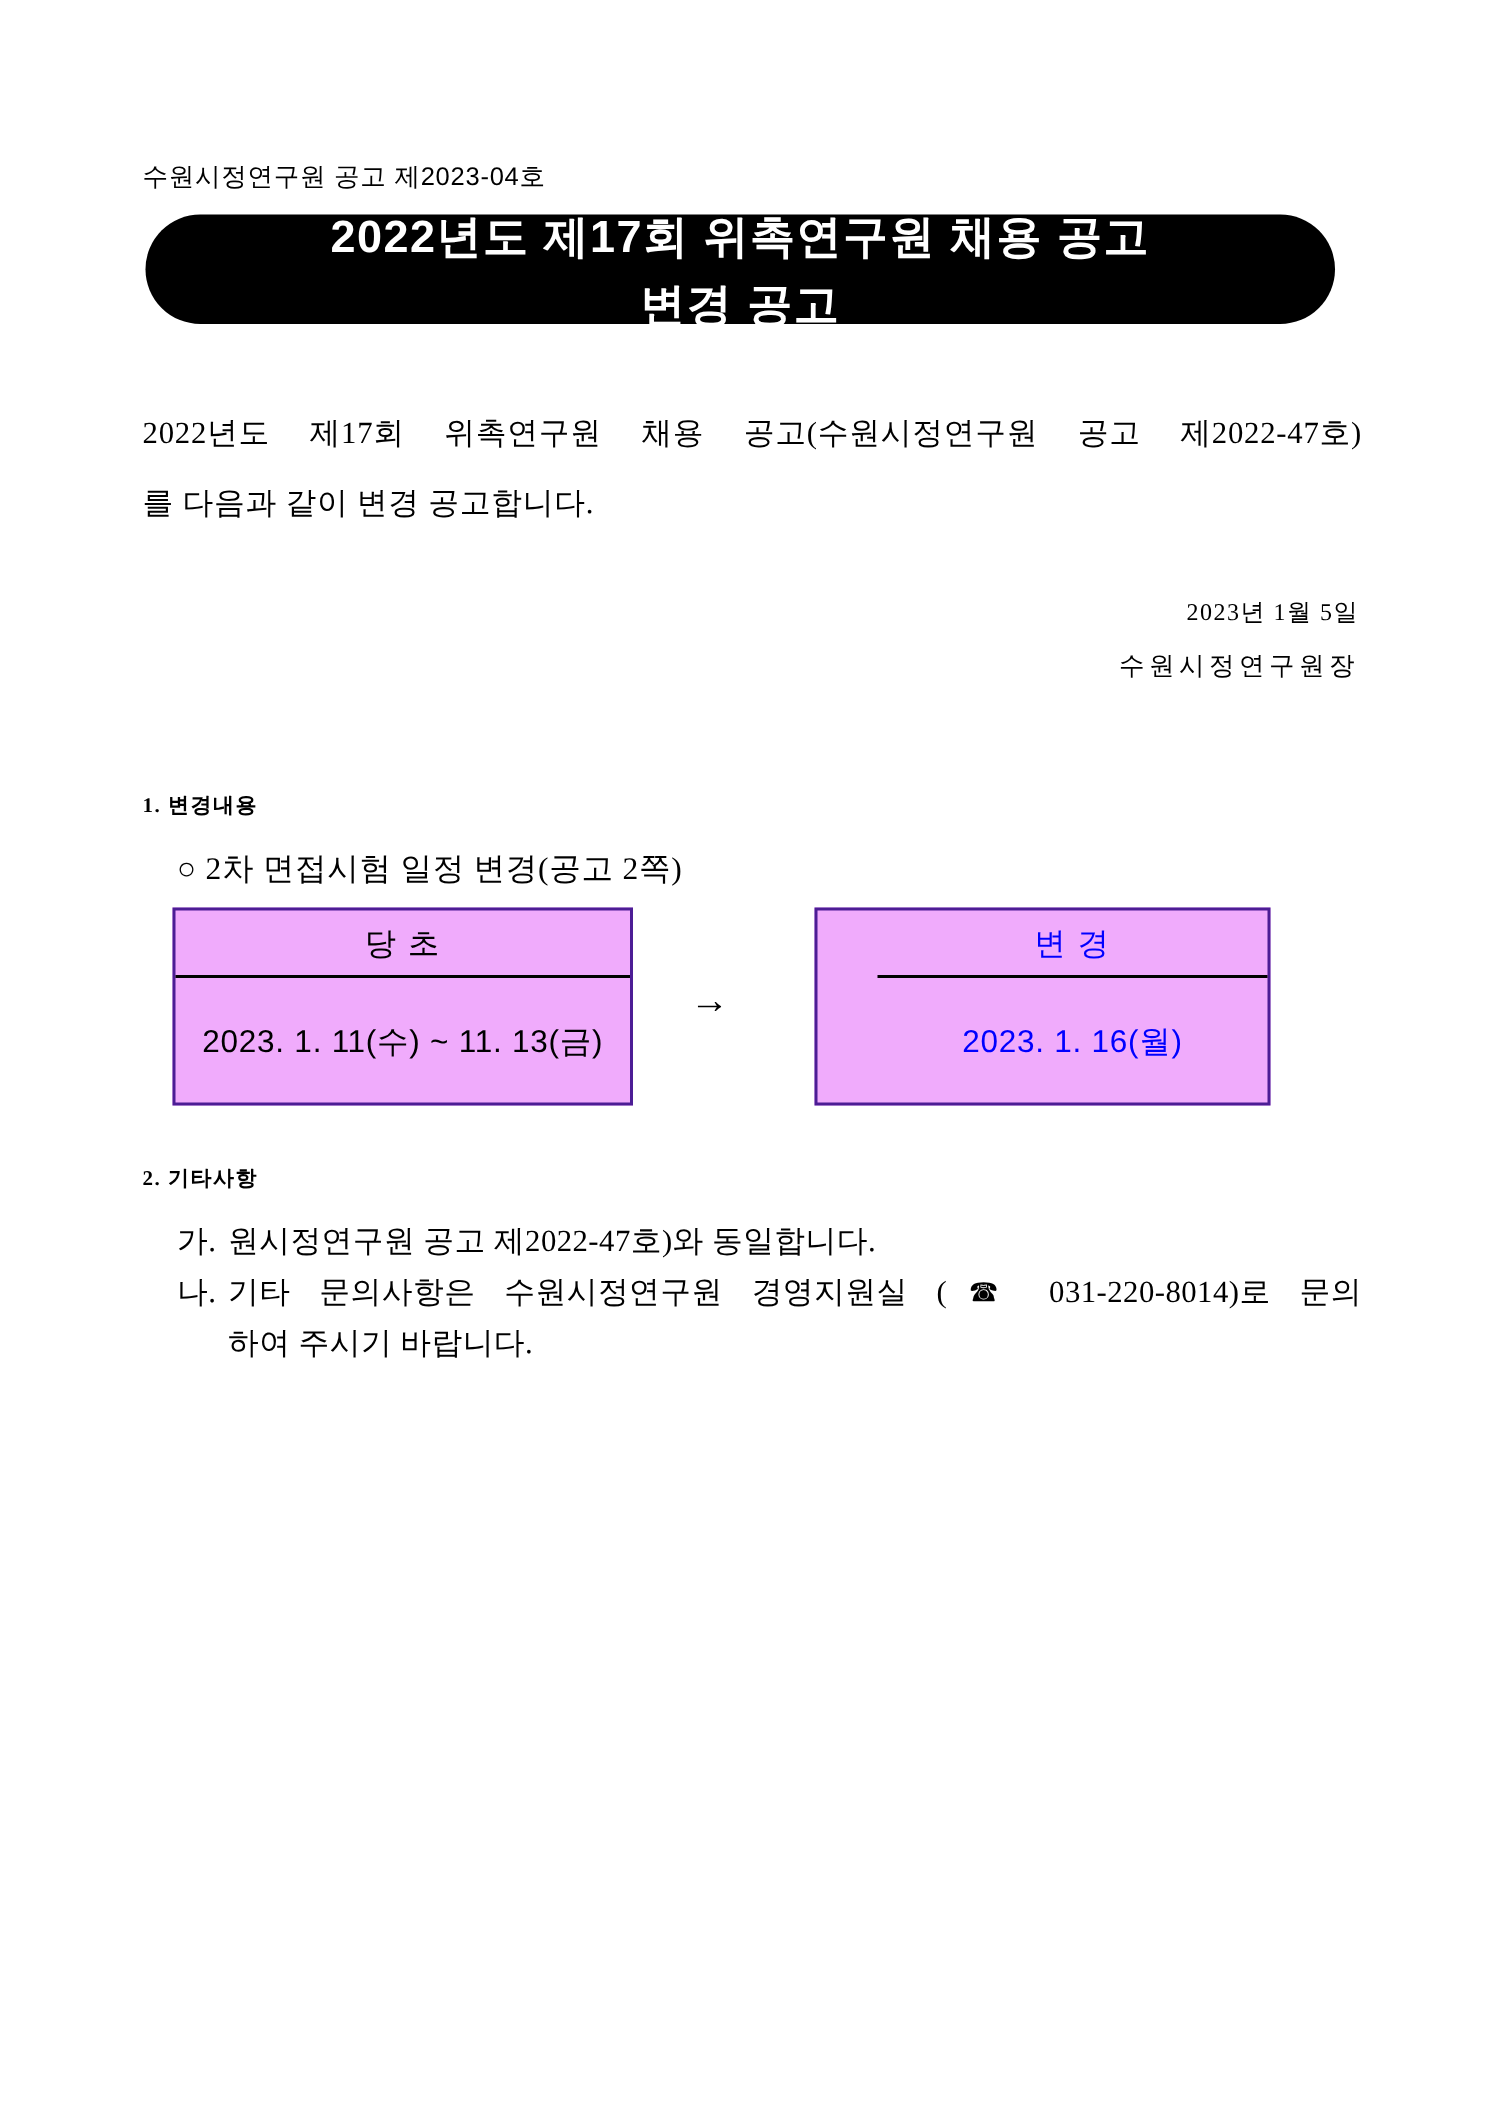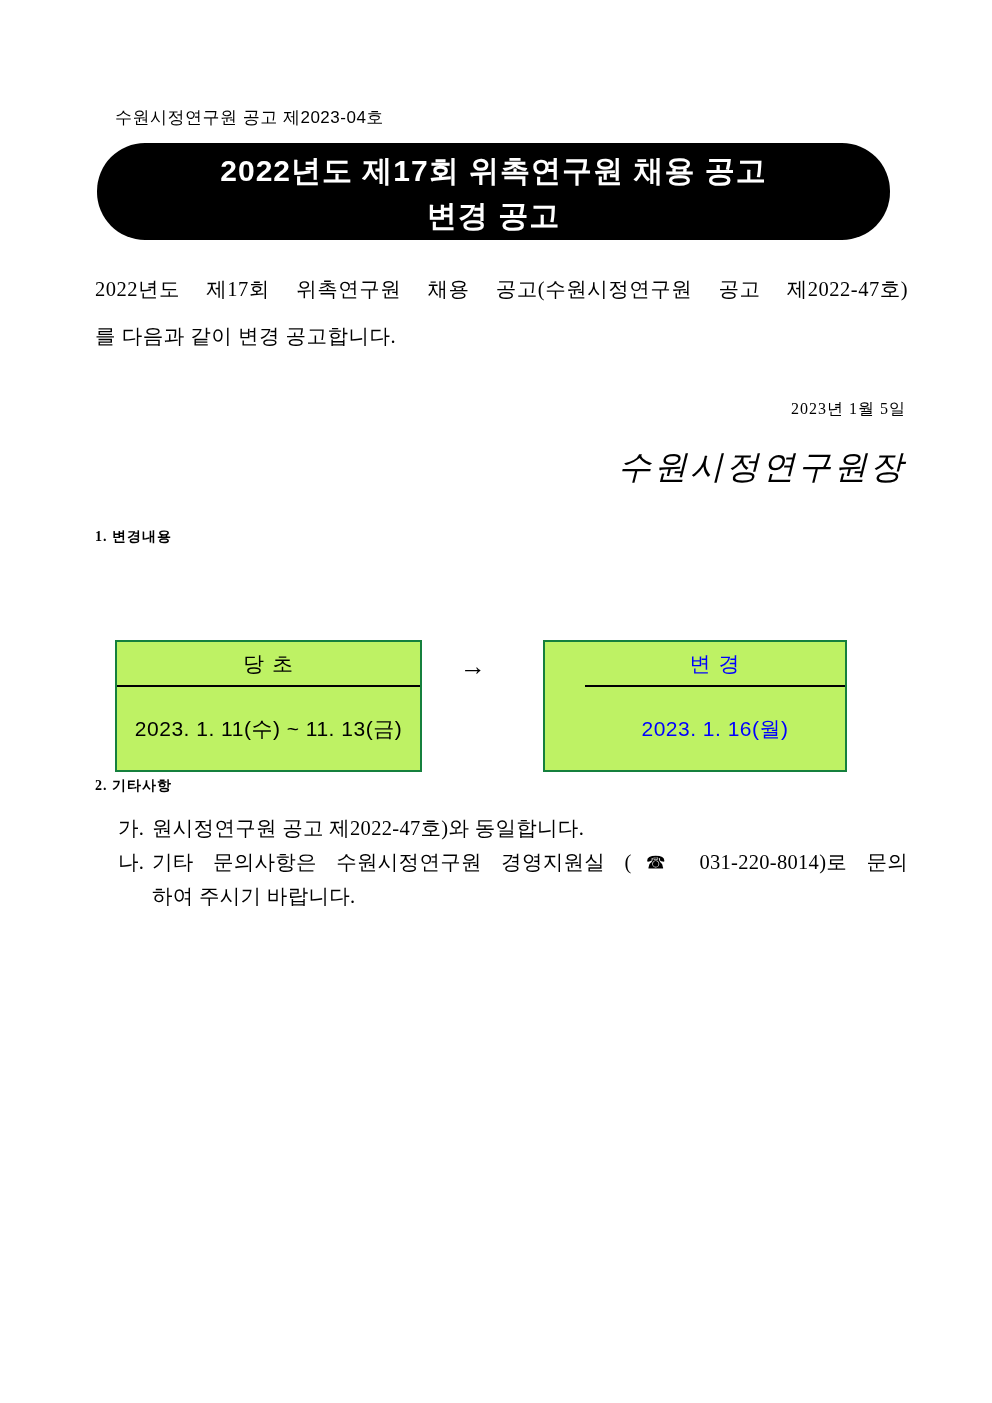--- a/index.html
+++ b/index.html
@@ -19,30 +19,29 @@
 
   
   .doc-number {
     position: absolute;
     left: 95px;
     top: 106px;
     font-family: "Liberation Sans", "DejaVu Sans", sans-serif;
     font-size: 17px;
     letter-spacing: 0.5px;
     white-space: nowrap;
-    margin-left: 20px;
   }
 
   
   .banner {
     position: absolute;
     left: 97px;
     top: 143px;
     width: 793px;
-    height: 97px;
+    height: 73px;
     background: #000000;
     border-radius: 48px;
     display: flex;
     flex-direction: column;
     justify-content: center;
     align-items: center;
     padding-top: 2px;
     box-sizing: border-box;
   }
   .banner-line {
@@ -77,26 +76,25 @@
     top: 396px;
     text-align: right;
   }
   .date {
     font-size: 16px;
     line-height: 26px;
     letter-spacing: 1px;
     white-space: nowrap;
   }
   .signer {
-    margin-top: 29px;
-    font-size: 33px;
+    margin-top: 6px;
+    font-size: 17px;
     line-height: 32px;
     letter-spacing: 3px;
     white-space: nowrap;
-    font-style: italic;
   }
 
   
   .sec-title {
     position: absolute;
     left: 95px;
     font-size: 14px;
     font-weight: 700;
     letter-spacing: 1px;
     white-space: nowrap;
@@ -109,24 +107,24 @@
     left: 118px;
     top: 565px;
     font-size: 21px;
     letter-spacing: 0.5px;
     white-space: nowrap;
   }
 
   
   .box {
     position: absolute;
-    top: 640px;
-    border: 2px solid #15803d;
-    box-sizing: border-box;
-    background: #bef264;
+    top: 605px;
+    border: 2px solid #4c1d95;
+    box-sizing: border-box;
+    background: #f0abfc;
     font-family: "Liberation Sans", "DejaVu Sans", sans-serif;
   }
   .box-before { left: 115px; width: 307px; height: 132px; }
   .box-after  { left: 543px; width: 304px; height: 132px; }
   .box-head {
     height: 45px;
     border-bottom: 2px solid #000000;
     display: flex;
     align-items: center;
     justify-content: center;
@@ -192,20 +190,21 @@
     <div>를 다음과 같이 변경 공고합니다.</div>
   </div>
 
   <div class="date-block">
     <div class="date">2023년 1월 5일</div>
     <div class="signer">수원시정연구원장</div>
   </div>
 
   <div class="sec-title sec1">1. 변경내용</div>
 
+  <div class="bullet">○ 2차 면접시험 일정 변경(공고 2쪽)</div>
 
   <div class="box box-before">
     <div class="box-head">당 초</div>
     <div class="box-body">2023. 1. 11(수) ~ 11. 13(금)</div>
   </div>
 
   <div class="arrow">→</div>
 
   <div class="box box-after">
     <div class="box-head blue">변 경</div>

